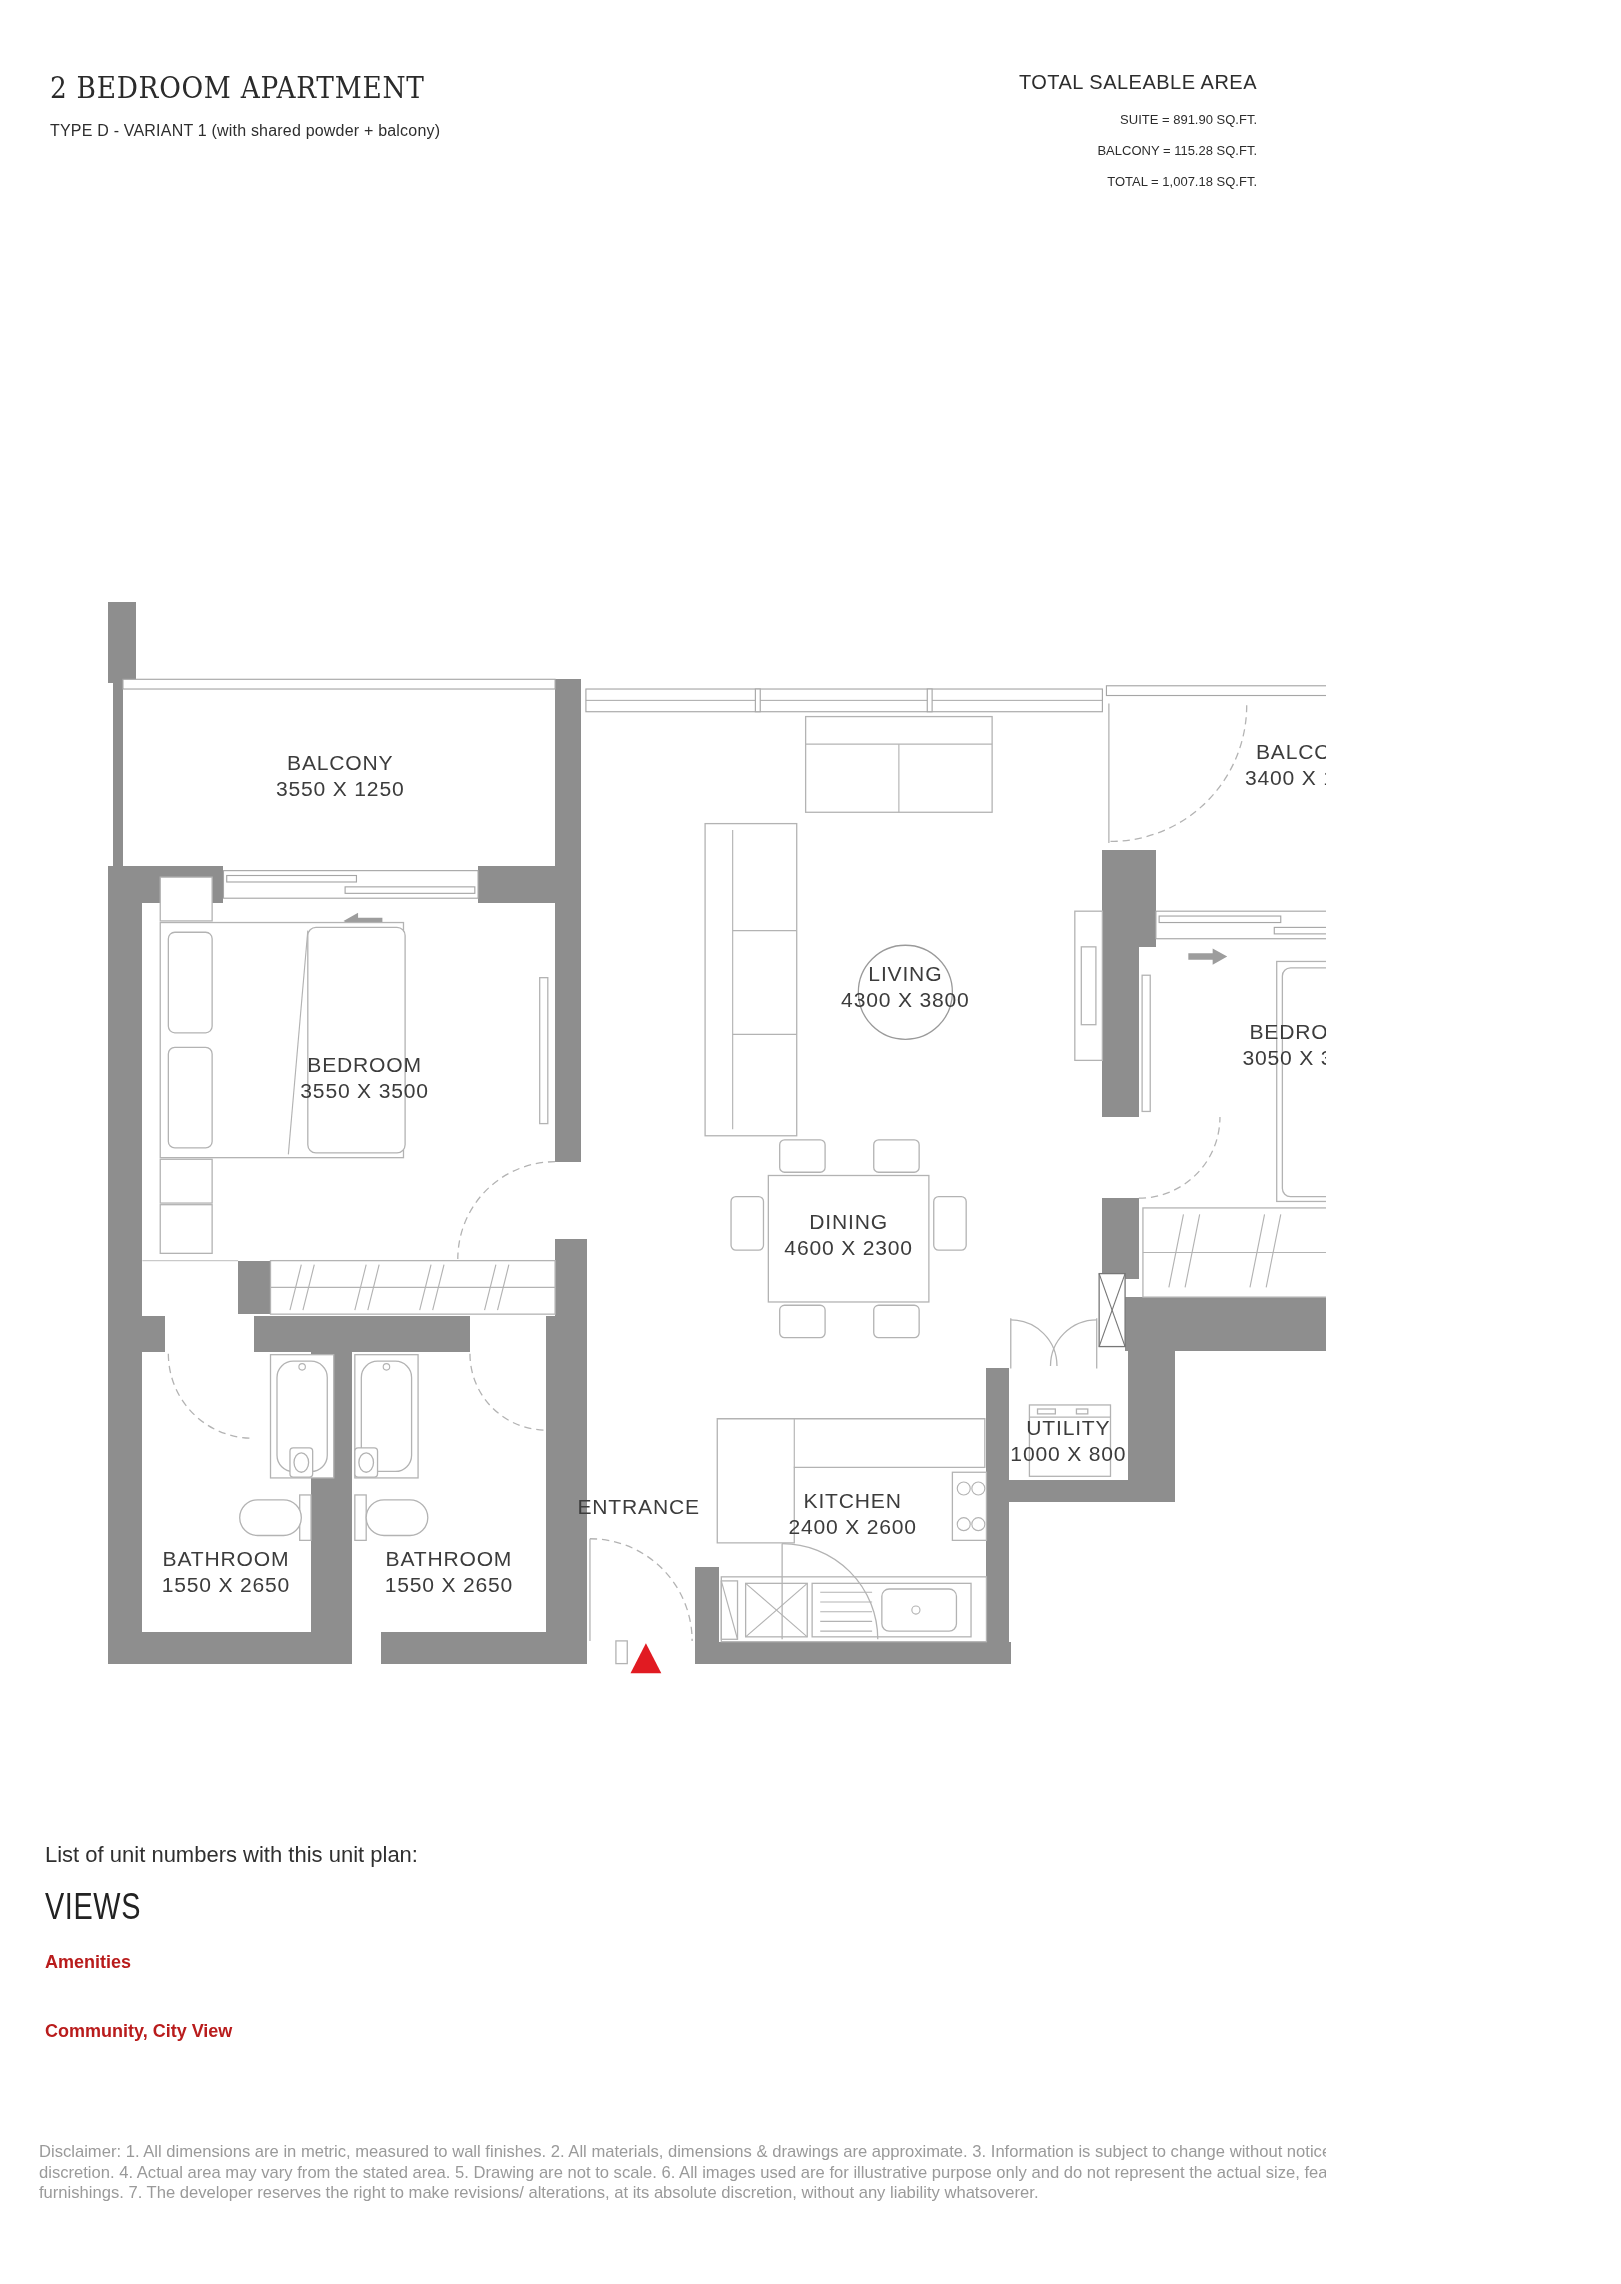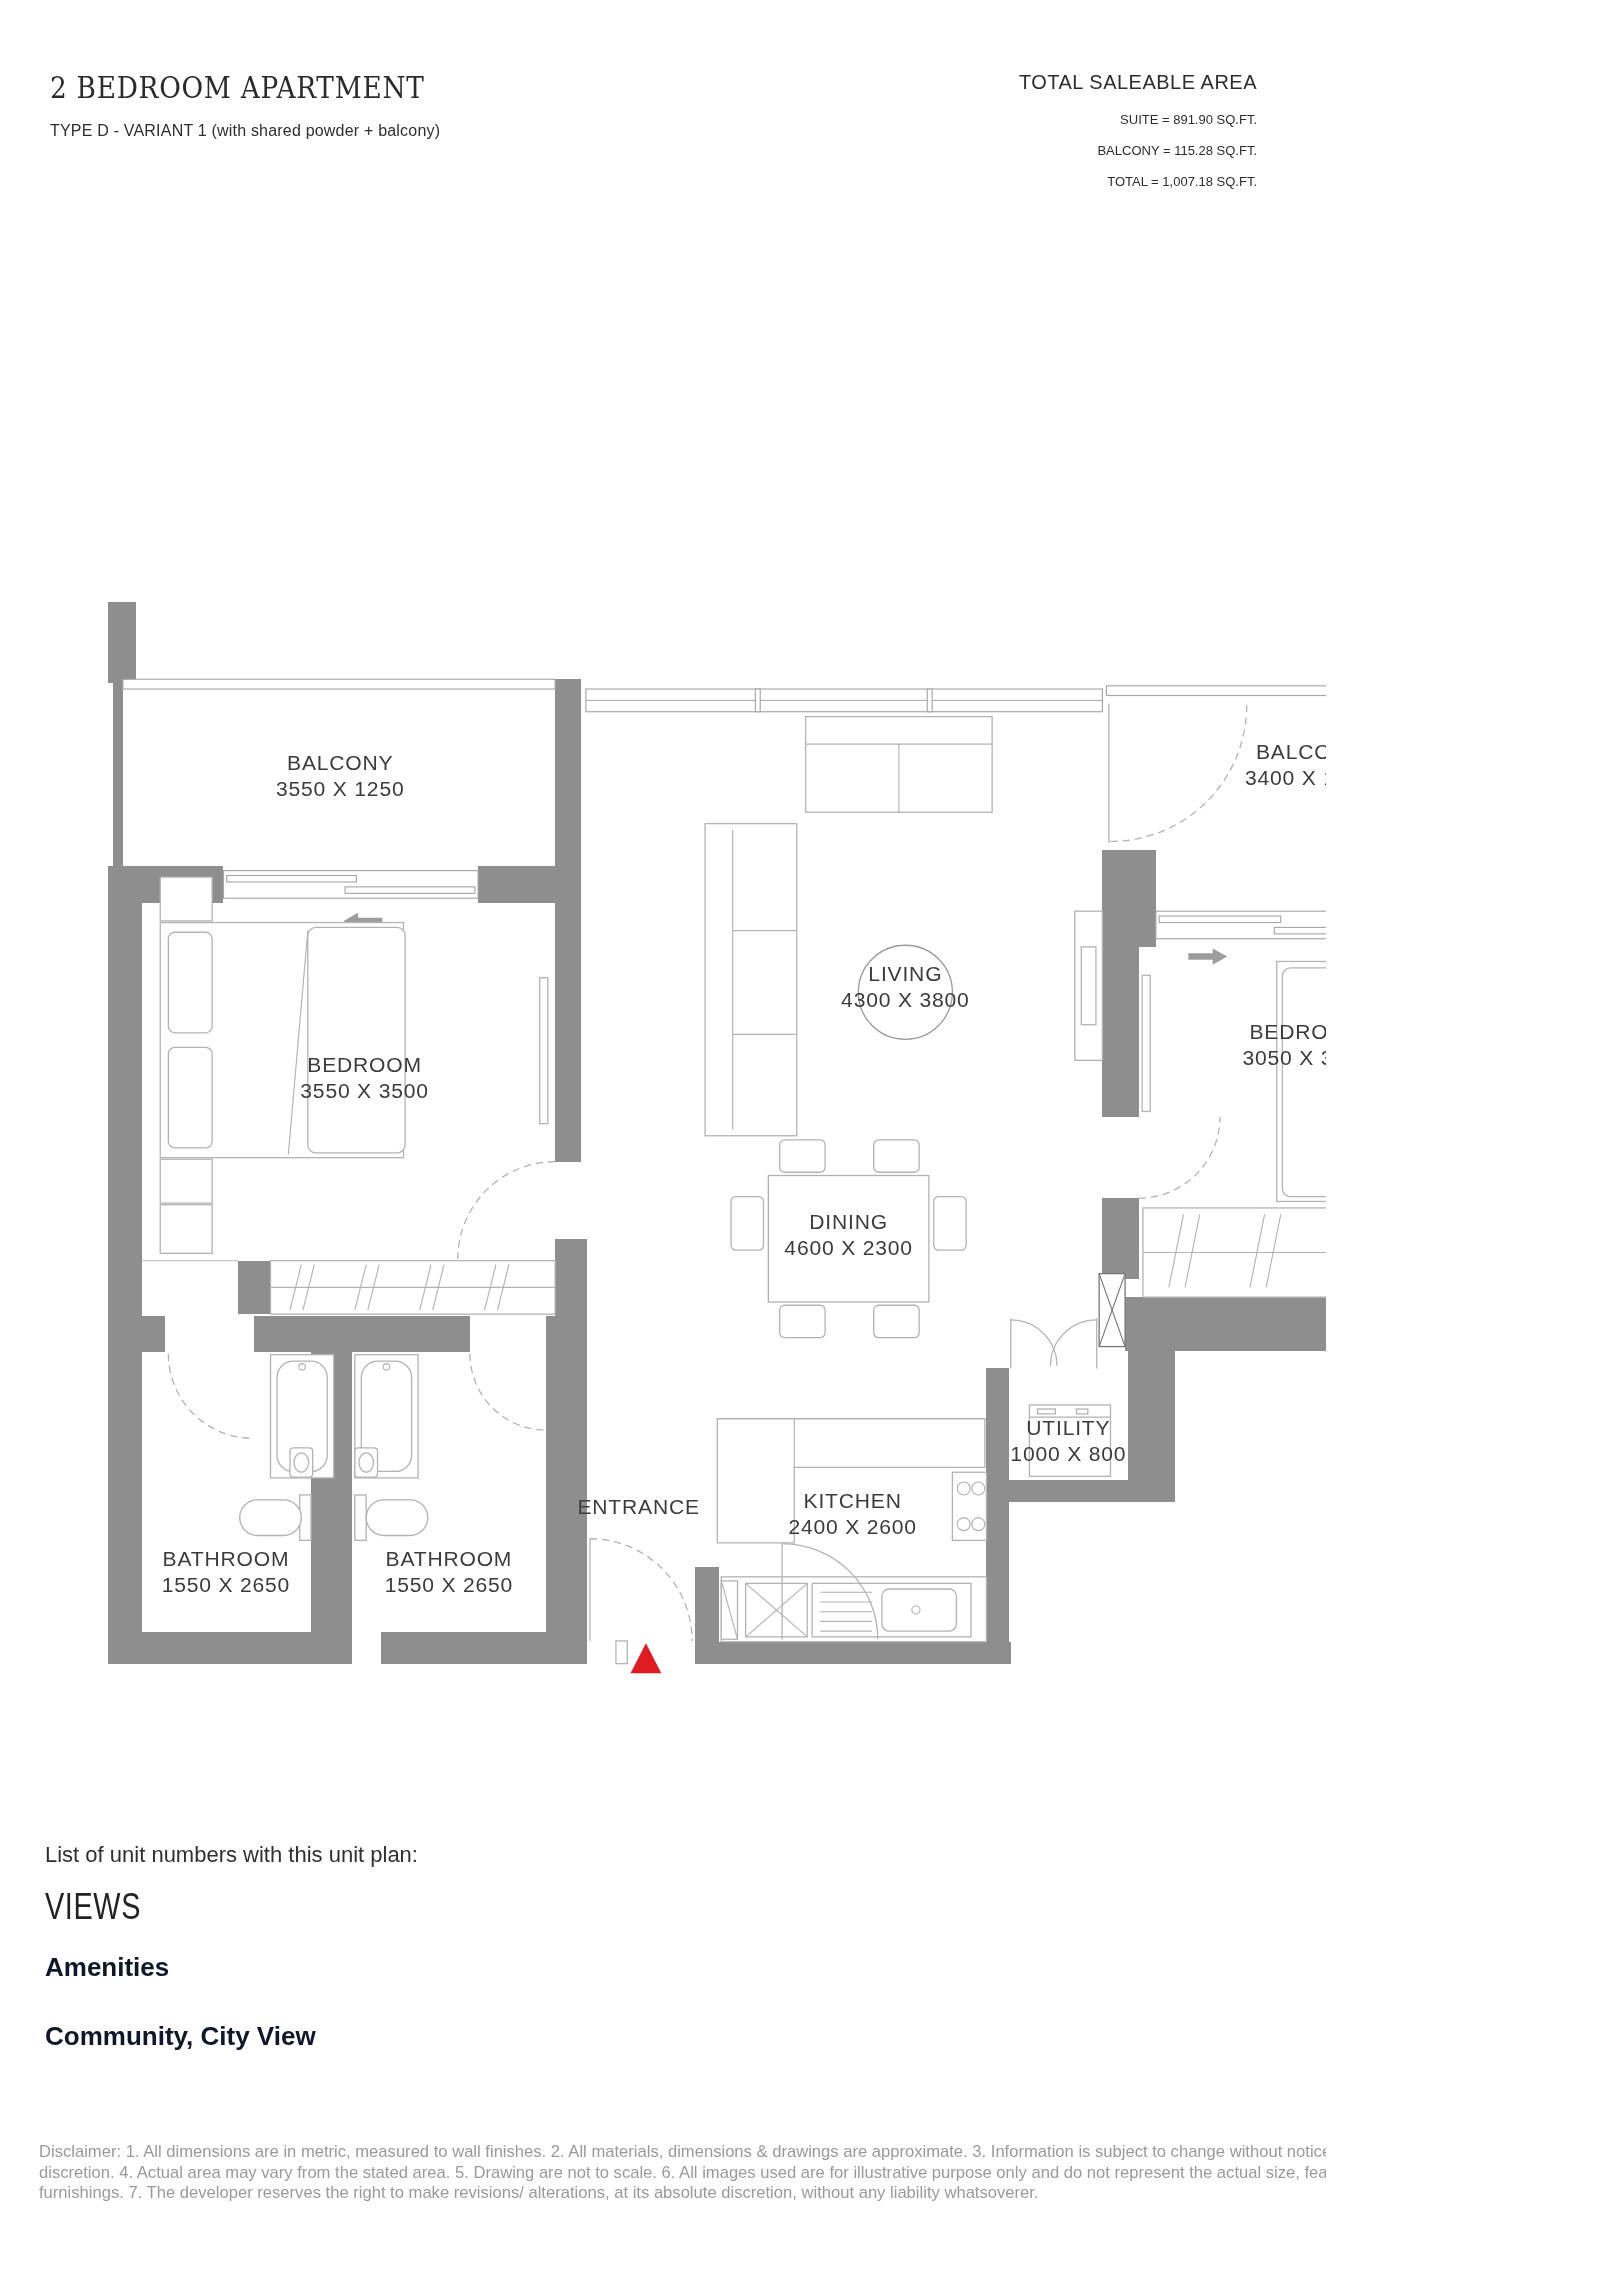--- a/index.html
+++ b/index.html
@@ -18,21 +18,21 @@
   .legend svg{display:block;}
   .legend-label{font-size:23.5px;letter-spacing:2.4px;color:#2d2d2d;}
   
   .compass{left:1433px;top:339px;}
   
   .plan{left:97px;top:598px;}
   
   .list-intro{left:45px;top:1842px;font-size:22px;color:#303030;}
   .views{left:45px;top:1886px;font-size:36px;font-weight:500;letter-spacing:0.8px;
          transform:scaleX(.8);transform-origin:left top;color:#222;}
-  .group-title{left:45px;font-size:26px;font-weight:700;color:#0f172a;}
+  .group-title{left:45px;font-size:18px;font-weight:700;color:#b91c1c;}
   .group-units{left:45px;font-size:22px;color:#303030;}
   .t-amenities{top:1952px;} .t-units1{top:1983px;}
   .t-community{top:2021px;} .t-units2{top:2051px;}
   .disclaimer{left:39px;top:2142px;width:1541px;font-size:16.6px;line-height:20.7px;color:#9a9a9a;}
   
   .wall{fill:#8E8E8E;}
   .furn{stroke:#b3b3b3;stroke-width:1.6;fill:#ffffff;}
   .furnln{stroke:#b3b3b3;stroke-width:1.4;fill:none;}
   .win{stroke:#a6a6a6;stroke-width:1.4;fill:#ffffff;}
   .door{stroke:#b3b3b3;stroke-width:1.6;fill:none;}

